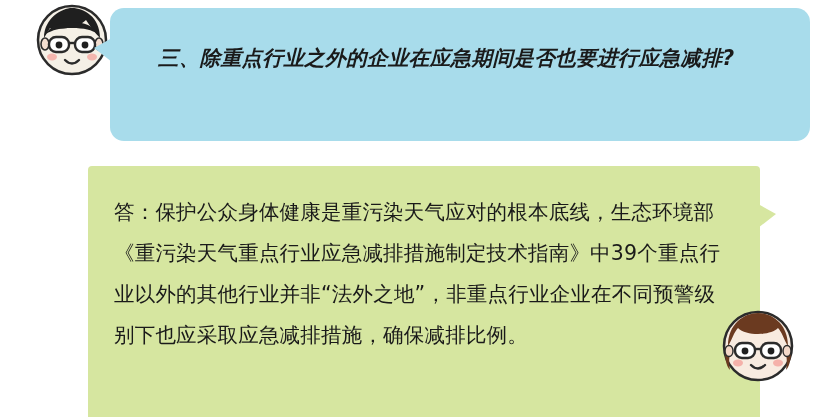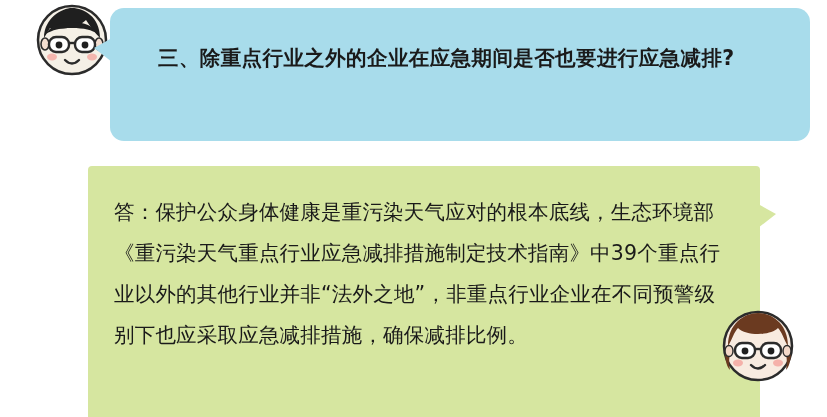--- a/index.html
+++ b/index.html
@@ -20,20 +20,21 @@
     background: #ffffff;
   }
 
   
   .question-row {
     position: absolute;
     left: 0;
     top: 0;
     width: 827px;
     height: 150px;
+    font-style: italic;
   }
   .q-bubble {
     position: absolute;
     left: 110px;
     top: 8px;
     width: 700px;
     height: 133px;
     background: #a8dceb;
     border-radius: 14px;
     box-sizing: border-box;

